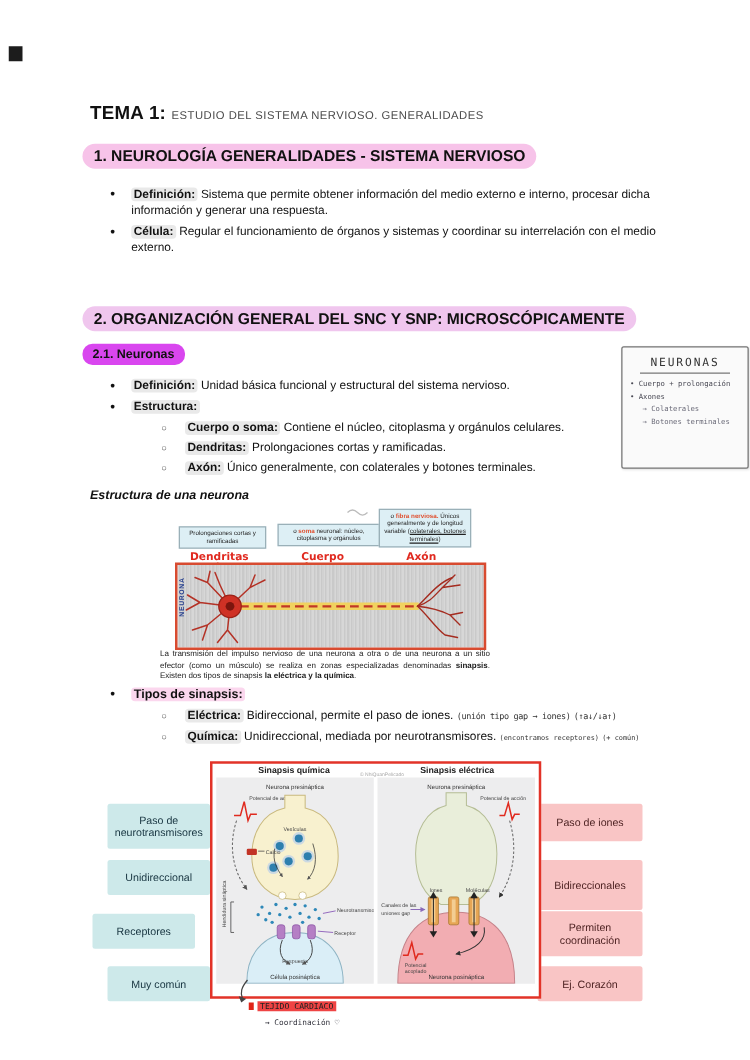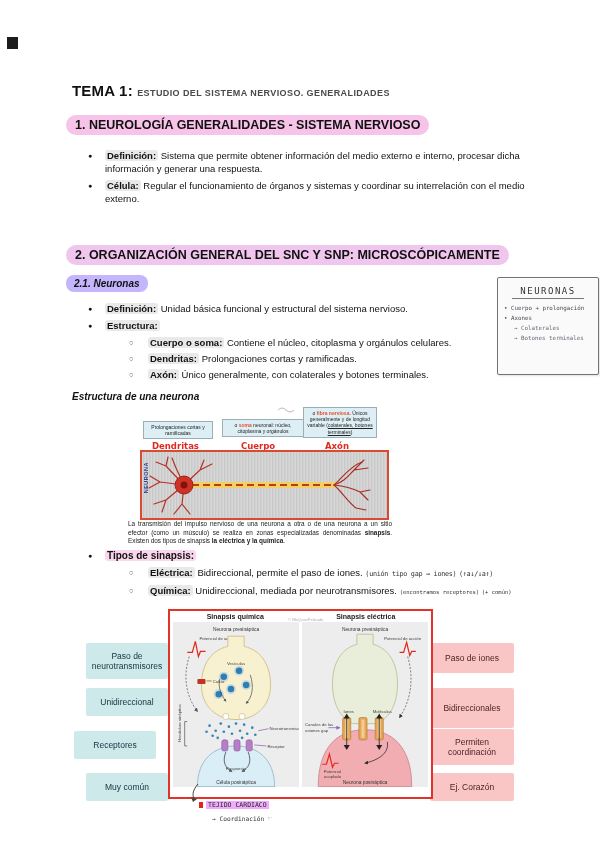--- a/index.html
+++ b/index.html
@@ -3,26 +3,26 @@
 <meta charset="utf-8">
 <style>
   html,body{margin:0;padding:0;background:#fff;}
   .page{position:relative;width:600px;height:848px;background:#ffffff;overflow:hidden;
         font-family:"Liberation Sans",sans-serif;color:#111;}
   .abs{position:absolute;}
 
   .corner-mark{left:7px;top:37px;width:11px;height:12px;background:#1c1c1c;}
 
   .doc-title{left:72px;top:82px;font-size:15px;font-weight:bold;letter-spacing:.2px;}
-  .doc-sub{font-size:9px;font-weight:bold;color:#4a4a4a;letter-spacing:.4px;}
+  .doc-sub{font-size:9px;font-weight:normal;color:#4a4a4a;letter-spacing:.4px;}
 
   .pill{display:inline-block;border-radius:10px;padding:3px 9px;font-weight:bold;}
   .h1pill{left:66px;top:115px;font-size:12.5px;background:#f7c3e9;}
   .h2pill{left:66px;top:245px;font-size:12.5px;background:#f0c6ee;}
-  .subpill{left:66px;top:275px;font-size:10px;background:#c4b5fd;border-radius:8px;padding:3px 8px;font-weight:bold;font-style:italic;}
+  .subpill{left:66px;top:275px;font-size:10px;background:#d946ef;border-radius:8px;padding:3px 8px;font-weight:bold;}
 
   .bullets{font-size:9.5px;line-height:13px;}
   .brow{position:relative;margin-bottom:4px;}
   .brow.l1{padding-left:33px;}
   .brow.l2{padding-left:76px;margin-bottom:3px;}
   .mk1{position:absolute;left:16px;top:0;font-size:7px;}
   .mk2{position:absolute;left:57px;top:0;font-size:7.5px;color:#444;}
   .hl{background:#e9e9e9;border-radius:3px;padding:0 2px;font-weight:bold;}
   .hlp{background:#fbd7ee;border-radius:3px;padding:0 2px;font-weight:bold;}
 
@@ -59,21 +59,21 @@
   .syn-frame{left:168px;top:609px;width:261px;height:186px;border:2.5px solid #e23328;background:#ffffff;}
   .syn-headers{display:flex;margin-top:2px;}
   .syn-headers span{flex:1;text-align:center;font-size:7px;font-weight:bold;color:#222;}
   .watermark{position:absolute;left:118px;top:6px;font-size:4px;color:#aaa;}
   .panels{display:flex;gap:3px;padding:2px 3px 0;}
   .panel{flex:1;background:#ededee;}
   .panel svg{display:block;width:100%;height:auto;}
 
   .arrow-note svg{display:block;}
   .bn1{left:199px;top:801px;font-size:6.5px;}
-  .bn1 .txt{background:#f0abfc;padding:0 2px;color:#222;}
+  .bn1 .txt{background:#ef4444;padding:0 2px;color:#222;}
   .redtick{display:inline-block;width:4px;height:6px;background:#e02418;margin-right:3px;vertical-align:middle;}
   .bn2{left:212px;top:815px;font-size:6.2px;color:#33333d;}
 
   svg text{font-family:"Liberation Sans",sans-serif;}
 </style>
 </head>
 <body>
 
 <div class="page">
 

